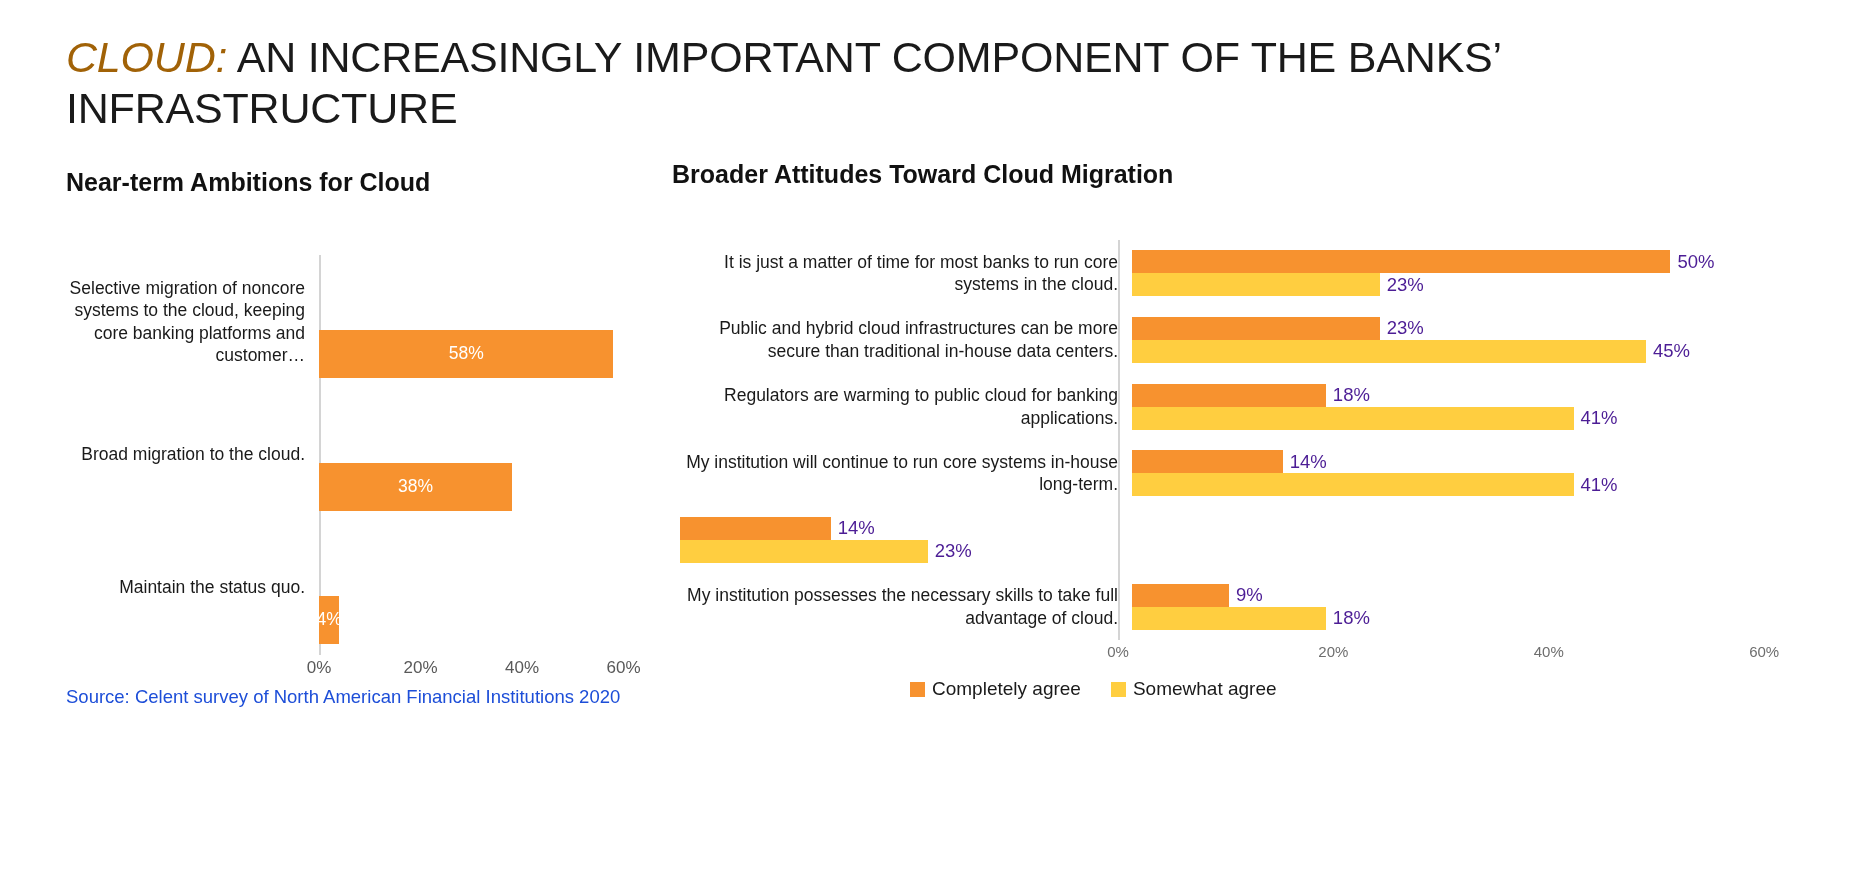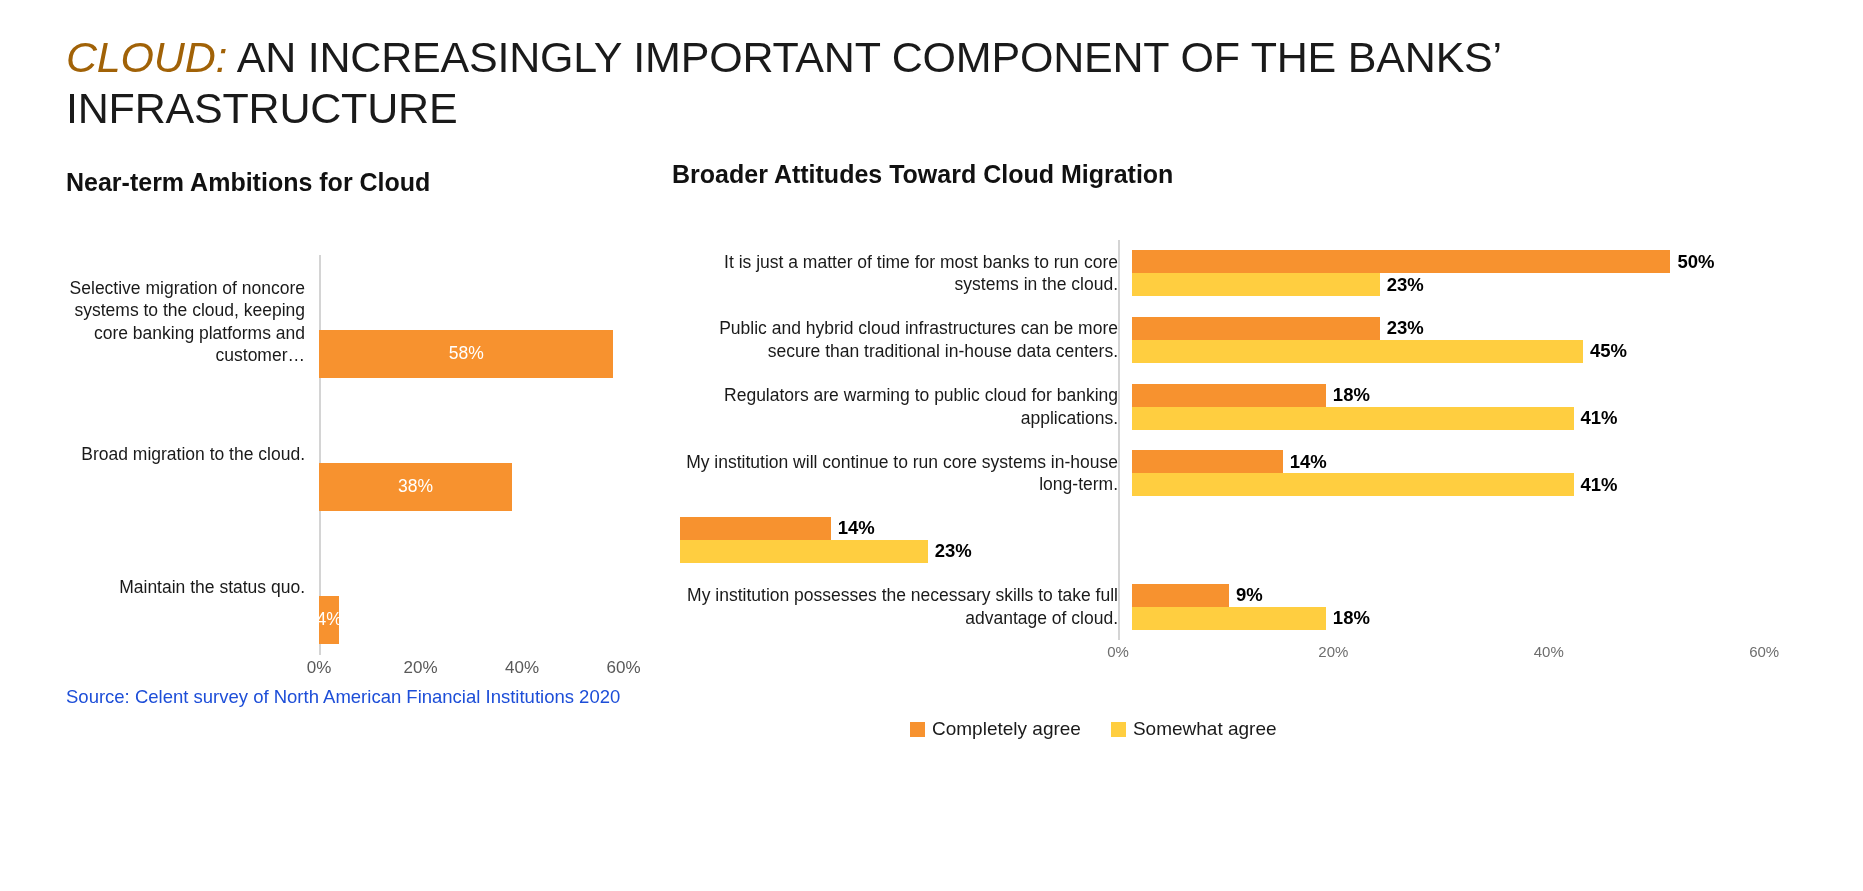--- a/index.html
+++ b/index.html
@@ -59,38 +59,38 @@
   .rrow .lbl {
     width: 452px; text-align: right; padding-right: 14px;
     font-size: 17.5px; color: #1A1A1A; line-height: 1.3;
   }
   .rrow .plotarea { position: relative; width: 700px; height: 100%; }
   .rbar { position: absolute; left: 0; height: 23px; }
   .rbar.c1 { background: #F7922F; }
   .rbar.c2 { background: #FFCE40; }
   .rbar .val {
     position: absolute; left: 100%; top: 50%; transform: translateY(-50%);
-    margin-left: 7px; font-size: 18.5px; color: #000000; white-space: nowrap; font-weight: bold;
+    margin-left: 7px; font-size: 18.5px; color: #4c1d95; white-space: nowrap;
   }
   .raxis-line {
     position: absolute; left: 452px; top: 0; width: 1.6px; height: 100%;
     background: #D4D4D4;
   }
   .raxis-ticks {
     position: absolute; left: 452px; top: 403px; width: 700px; height: 30px;
   }
   .raxis-ticks span {
     position: absolute; top: 0; font-size: 15px; color: #6E6E6E;
     transform: translateX(-50%); white-space: nowrap;
   }
 
   
   .legend {
     position: absolute; left: 910px; top: 678px;
-    display: flex; align-items: flex-start; gap: 30px; margin-top: 40px;
+    display: flex; align-items: flex-start; gap: 30px;
   }
   .legend .item { display: flex; align-items: center; gap: 7px; }
   .legend .swatch { width: 15px; height: 15px; display: inline-block; }
   .legend .swatch.c1 { background: #F7922F; }
   .legend .swatch.c2 { background: #FFCE40; }
   .legend .ltext { font-size: 19px; color: #1A1A1A; }
 
   
   .source {
     position: absolute; left: 66px; top: 686px;
@@ -161,21 +161,21 @@
               <span class="val">23%</span>
             </div>
           </div>
         </div>
         <div class="rrow" style="top: 66.6667px; height: 66.6667px;">
           <div class="lbl">Public and hybrid cloud infrastructures can be more secure than traditional in-house data centers.</div>
           <div class="plotarea">
             <div class="rbar c1" style="width: 247.692px; top: 10.3333px;">
               <span class="val">23%</span>
             </div>
-            <div class="rbar c2" style="width: 451px; top: 33.3333px;">
+            <div class="rbar c2" style="width: 514px; top: 33.3333px;">
               <span class="val">45%</span>
             </div>
           </div>
         </div>
         <div class="rrow" style="top: 133.333px; height: 66.6667px;">
           <div class="lbl">Regulators are warming to public cloud for banking applications.</div>
           <div class="plotarea">
             <div class="rbar c1" style="width: 193.846px; top: 10.3333px;">
               <span class="val">18%</span>
             </div>

